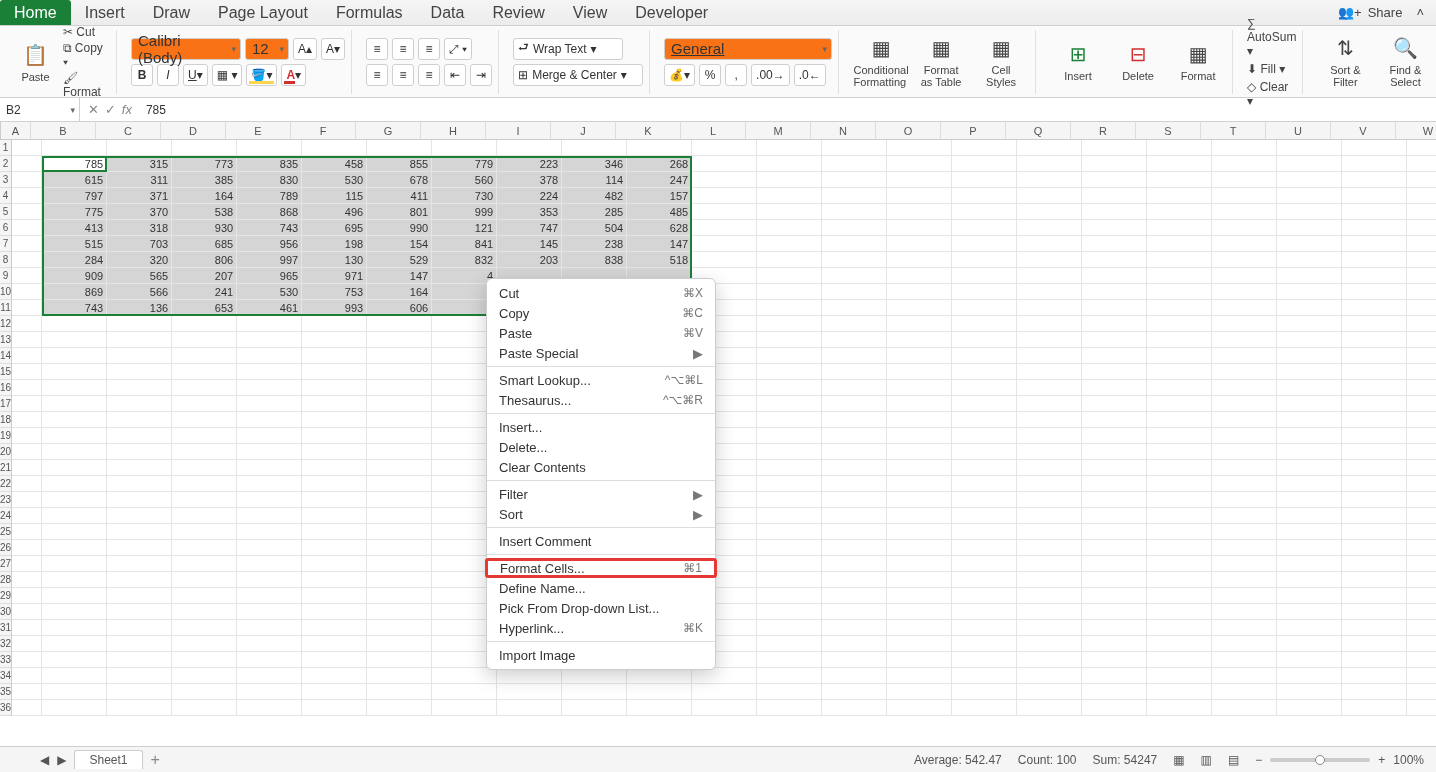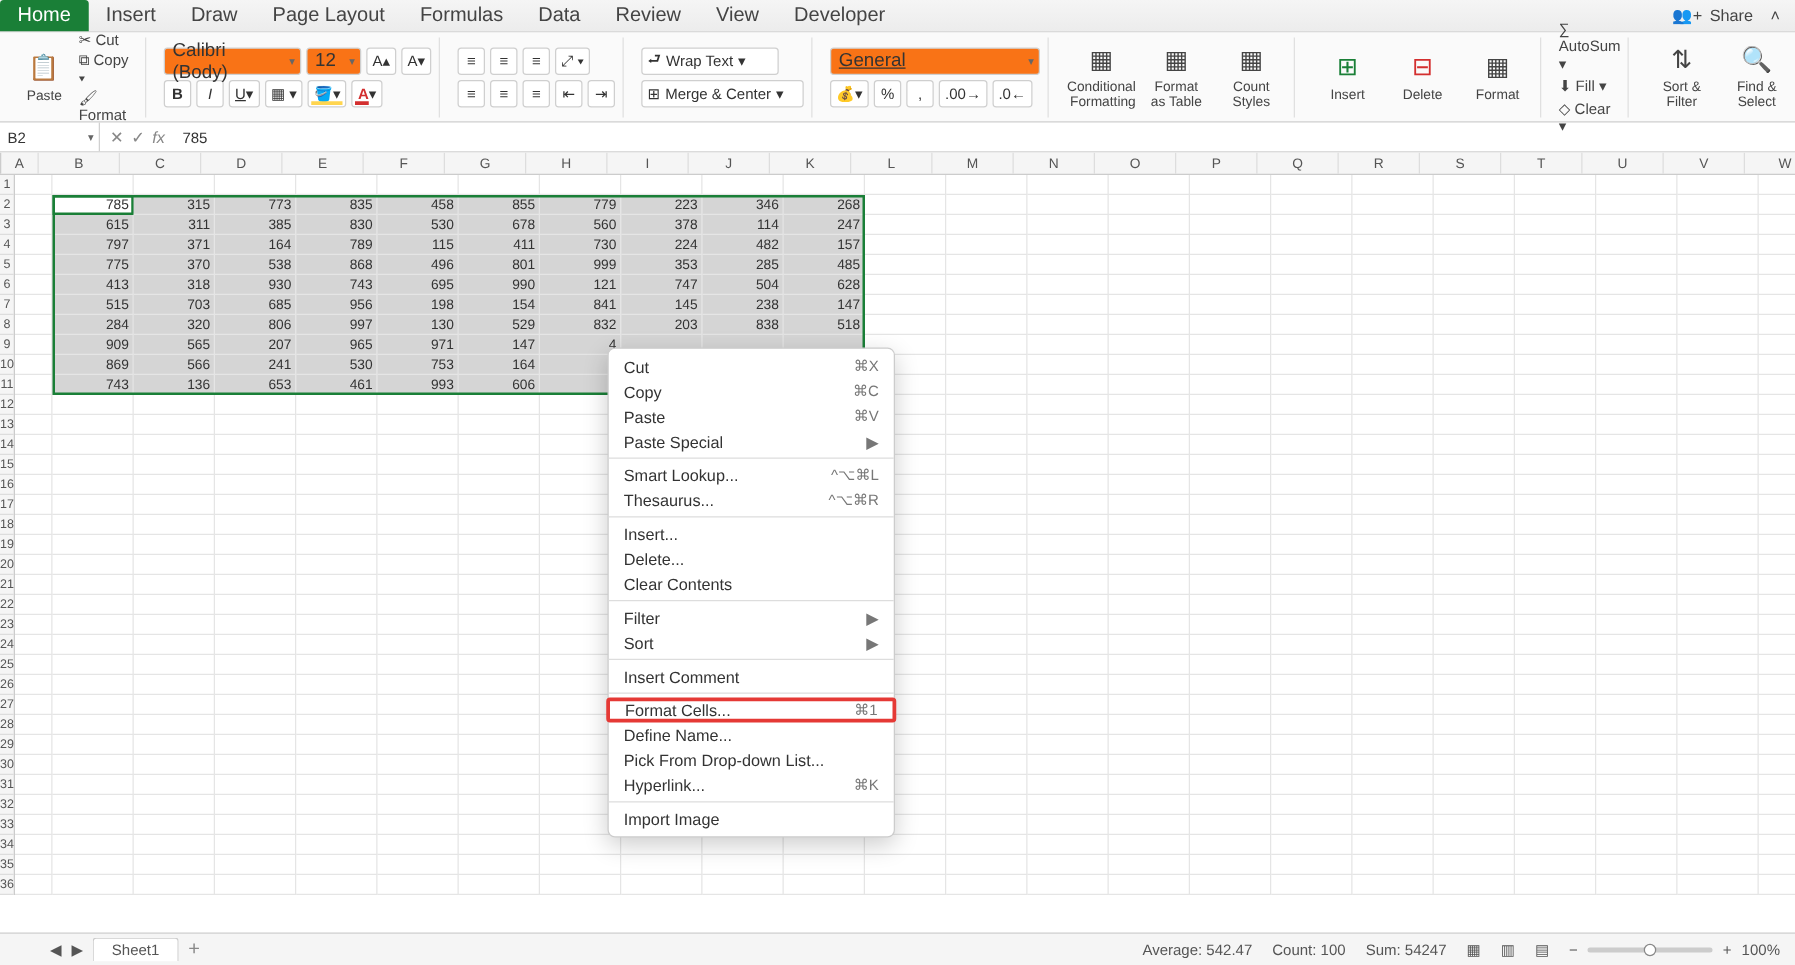--- a/index.html
+++ b/index.html
@@ -161,31 +161,31 @@
       <div class="btn-small">%</div>
       <div class="btn-small">,</div>
       <div class="btn-small">.00→</div>
       <div class="btn-small">.0←</div>
     </div>
   </div>
 
   <div class="group" style="flex-direction:row;">
     <div class="btn-big">
           <div class="icon-lg">▦</div>
-          <span style="white-space:pre-line;text-align:right;">Conditional
+          <span style="white-space:pre-line;text-align:left;">Conditional
 Formatting</span>
         </div>
     <div class="btn-big">
           <div class="icon-lg">▦</div>
           <span style="white-space:pre-line;text-align:center;">Format
 as Table</span>
         </div>
     <div class="btn-big">
           <div class="icon-lg">▦</div>
-          <span style="white-space:pre-line;text-align:center;">Count
+          <span style="white-space:pre-line;text-align:center;">Cell
 Styles</span>
         </div>
   </div>
 
   <div class="group" style="flex-direction:row;">
     <div class="btn-big">
           <div class="icon-lg" style="color:#1a7f37;">⊞</div>
           <span>Insert</span>
         </div>
     <div class="btn-big">

